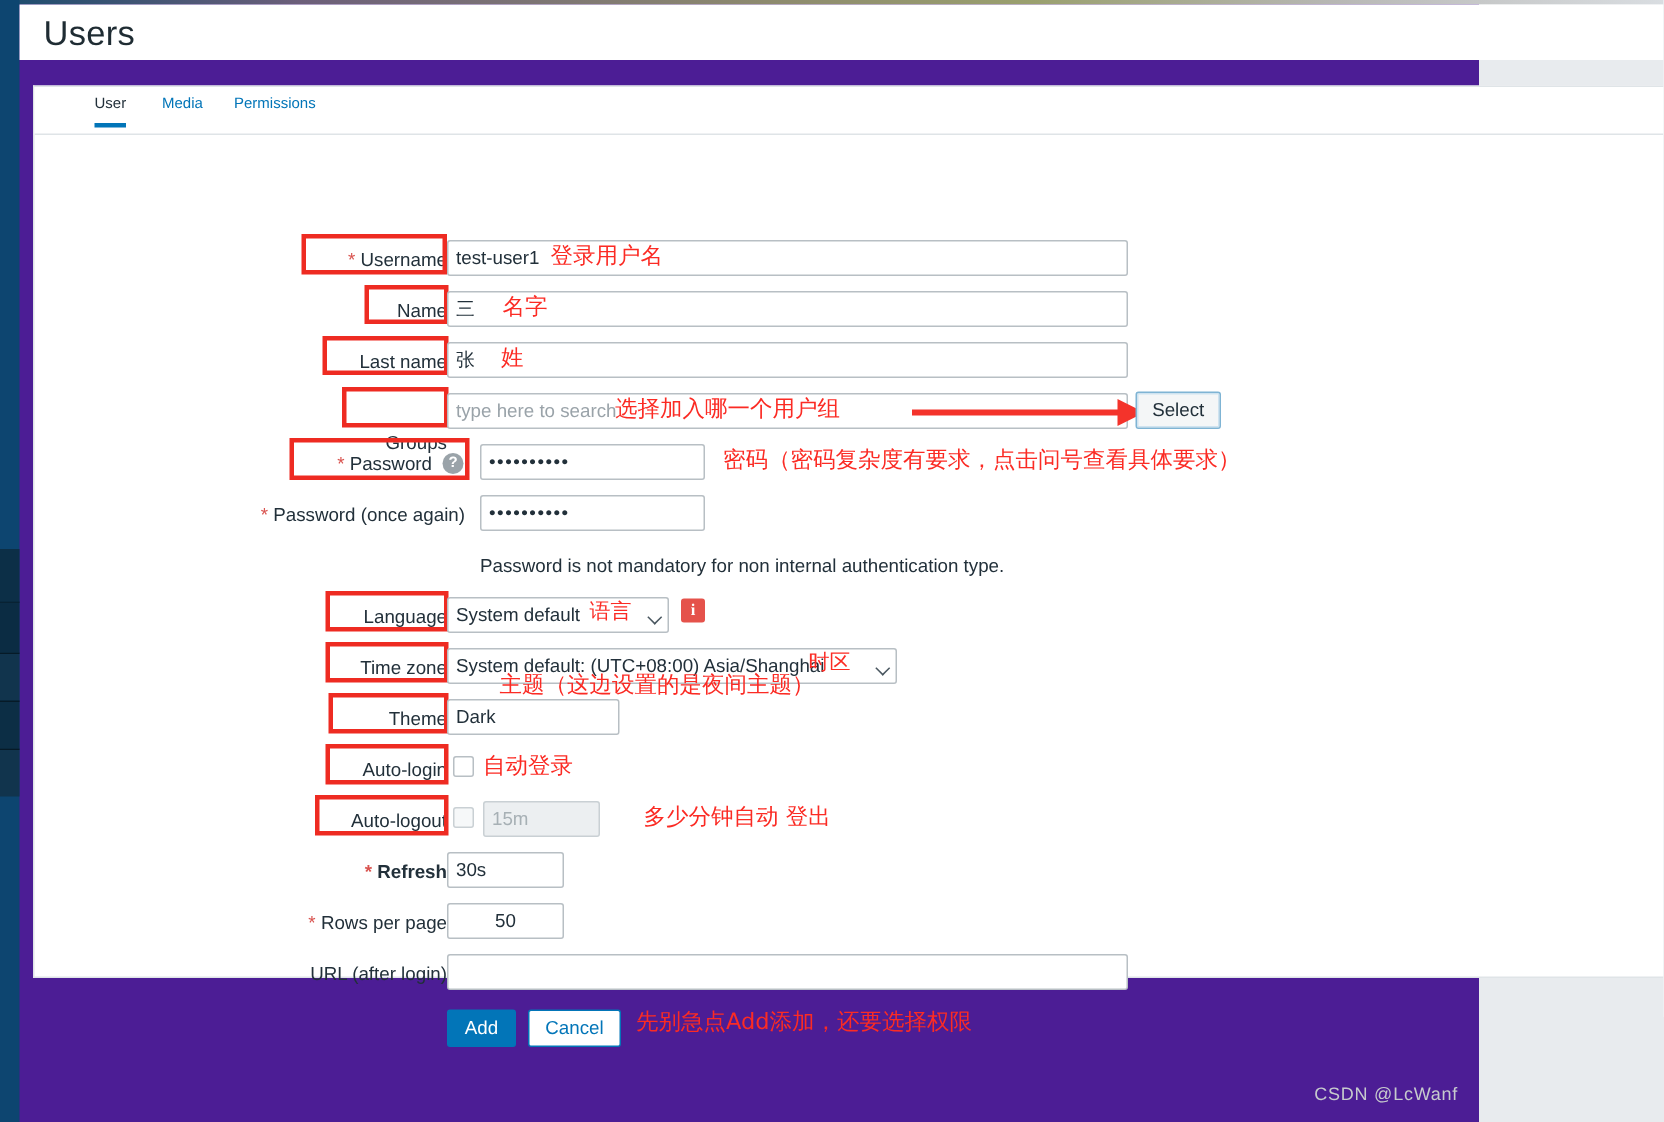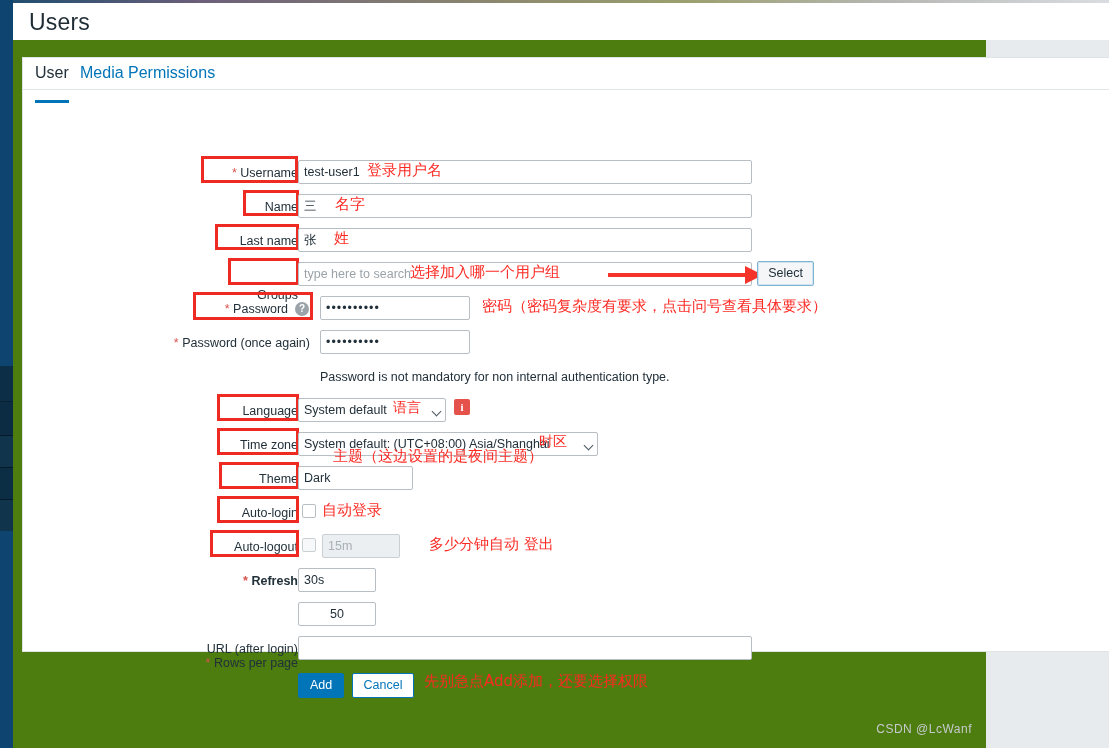--- a/index.html
+++ b/index.html
@@ -3,21 +3,21 @@
 <meta charset="utf-8">
 <style>
   * { box-sizing: border-box; }
   html, body {
     margin: 0; padding: 0;
     width: 1109px; height: 748px;
     overflow: hidden;
     background: #e8ebee;
     font-family: "Liberation Sans", sans-serif;
   }
-  #root { position: relative; width: 986px; height: 748px; background: #4d7c0f; }
+  #root { position: relative; width: 986px; height: 748px; background: #4c1d95; }
 
   
   .top-line {
     position: absolute; top: 0; left: 0; width: 1109px; height: 3px;
     background: linear-gradient(to right, #1b4c6e 0%, #6c5f7a 18%, #8d8a6e 46%, #9aa06e 62%, #b7b7b4 80%, #d9dde1 100%);
   }
 
   
   .sidebar {
     position: absolute; left: 0; top: 0; width: 13px; height: 748px;
@@ -43,22 +43,23 @@
   
   .panel {
     position: absolute; left: 22px; top: 57px; width: 1087px; height: 595px;
     background: #ffffff; border: 1px solid #dfe4e7; border-right: none;
   }
   .tabs {
     position: absolute; left: 0; top: 0; width: 100%; height: 32px;
     border-bottom: 1px solid #dfe4e7; background: #fff;
   }
   .tab {
-    position: absolute; top: 6px; font-size: 16px; color: #0275b8; cursor: pointer;
-    padding-bottom: 18px;
+    position: absolute; top: 6px; font-size: 10px; color: #0275b8; cursor: pointer;
+    padding-bottom: 7px;
+    margin-left: 28px;
   }
   .tab.active { color: #22303a; border-bottom: 3px solid #0275b8; }
   .tab.t0 { left: 12px; }
   .tab.t1 { left: 57px; }
   .tab.t2 { left: 105px; }
 
   
   .form { position: absolute; left: 0; top: 32px; width: 100%; }
   .lbl {
     position: absolute; text-align: right; font-size: 12.5px; color: #22303a;
@@ -251,21 +252,21 @@
       <div class="chk disabled" style="left:279px; top:448px;"></div>
       <div class="inp disabled" style="left:299px; top:444px; width:78px;">15m</div>
       <div class="ann" style="left:406px; top:445px;">多少分钟自动 登出</div>
 
       <div class="lbl" style="left:120px; top:484px; width:155px;font-weight:bold;">
         <span class="req">*</span>
         <span>Refresh</span>
       </div>
       <div class="inp" style="left:275px; top:478px; width:78px;">30s</div>
 
-      <div class="lbl" style="left:110px; top:518px; width:165px;margin-top:48px;">
+      <div class="lbl" style="left:110px; top:518px; width:165px;">
         <span class="req">*</span>
         <span>Rows per page</span>
       </div>
       <div class="inp" style="left:275px; top:512px; width:78px;text-align:center;">50</div>
 
       <div class="lbl" style="left:110px; top:552px; width:165px;">URL (after login)</div>
       <div class="inp" style="left:275px; top:546px; width:454px;"></div>
 
       <div class="btn primary" style="left:275px; top:583px; width:46px;">Add</div>
       <div class="btn ghost" style="left:329px; top:583px; width:62px;">Cancel</div>

